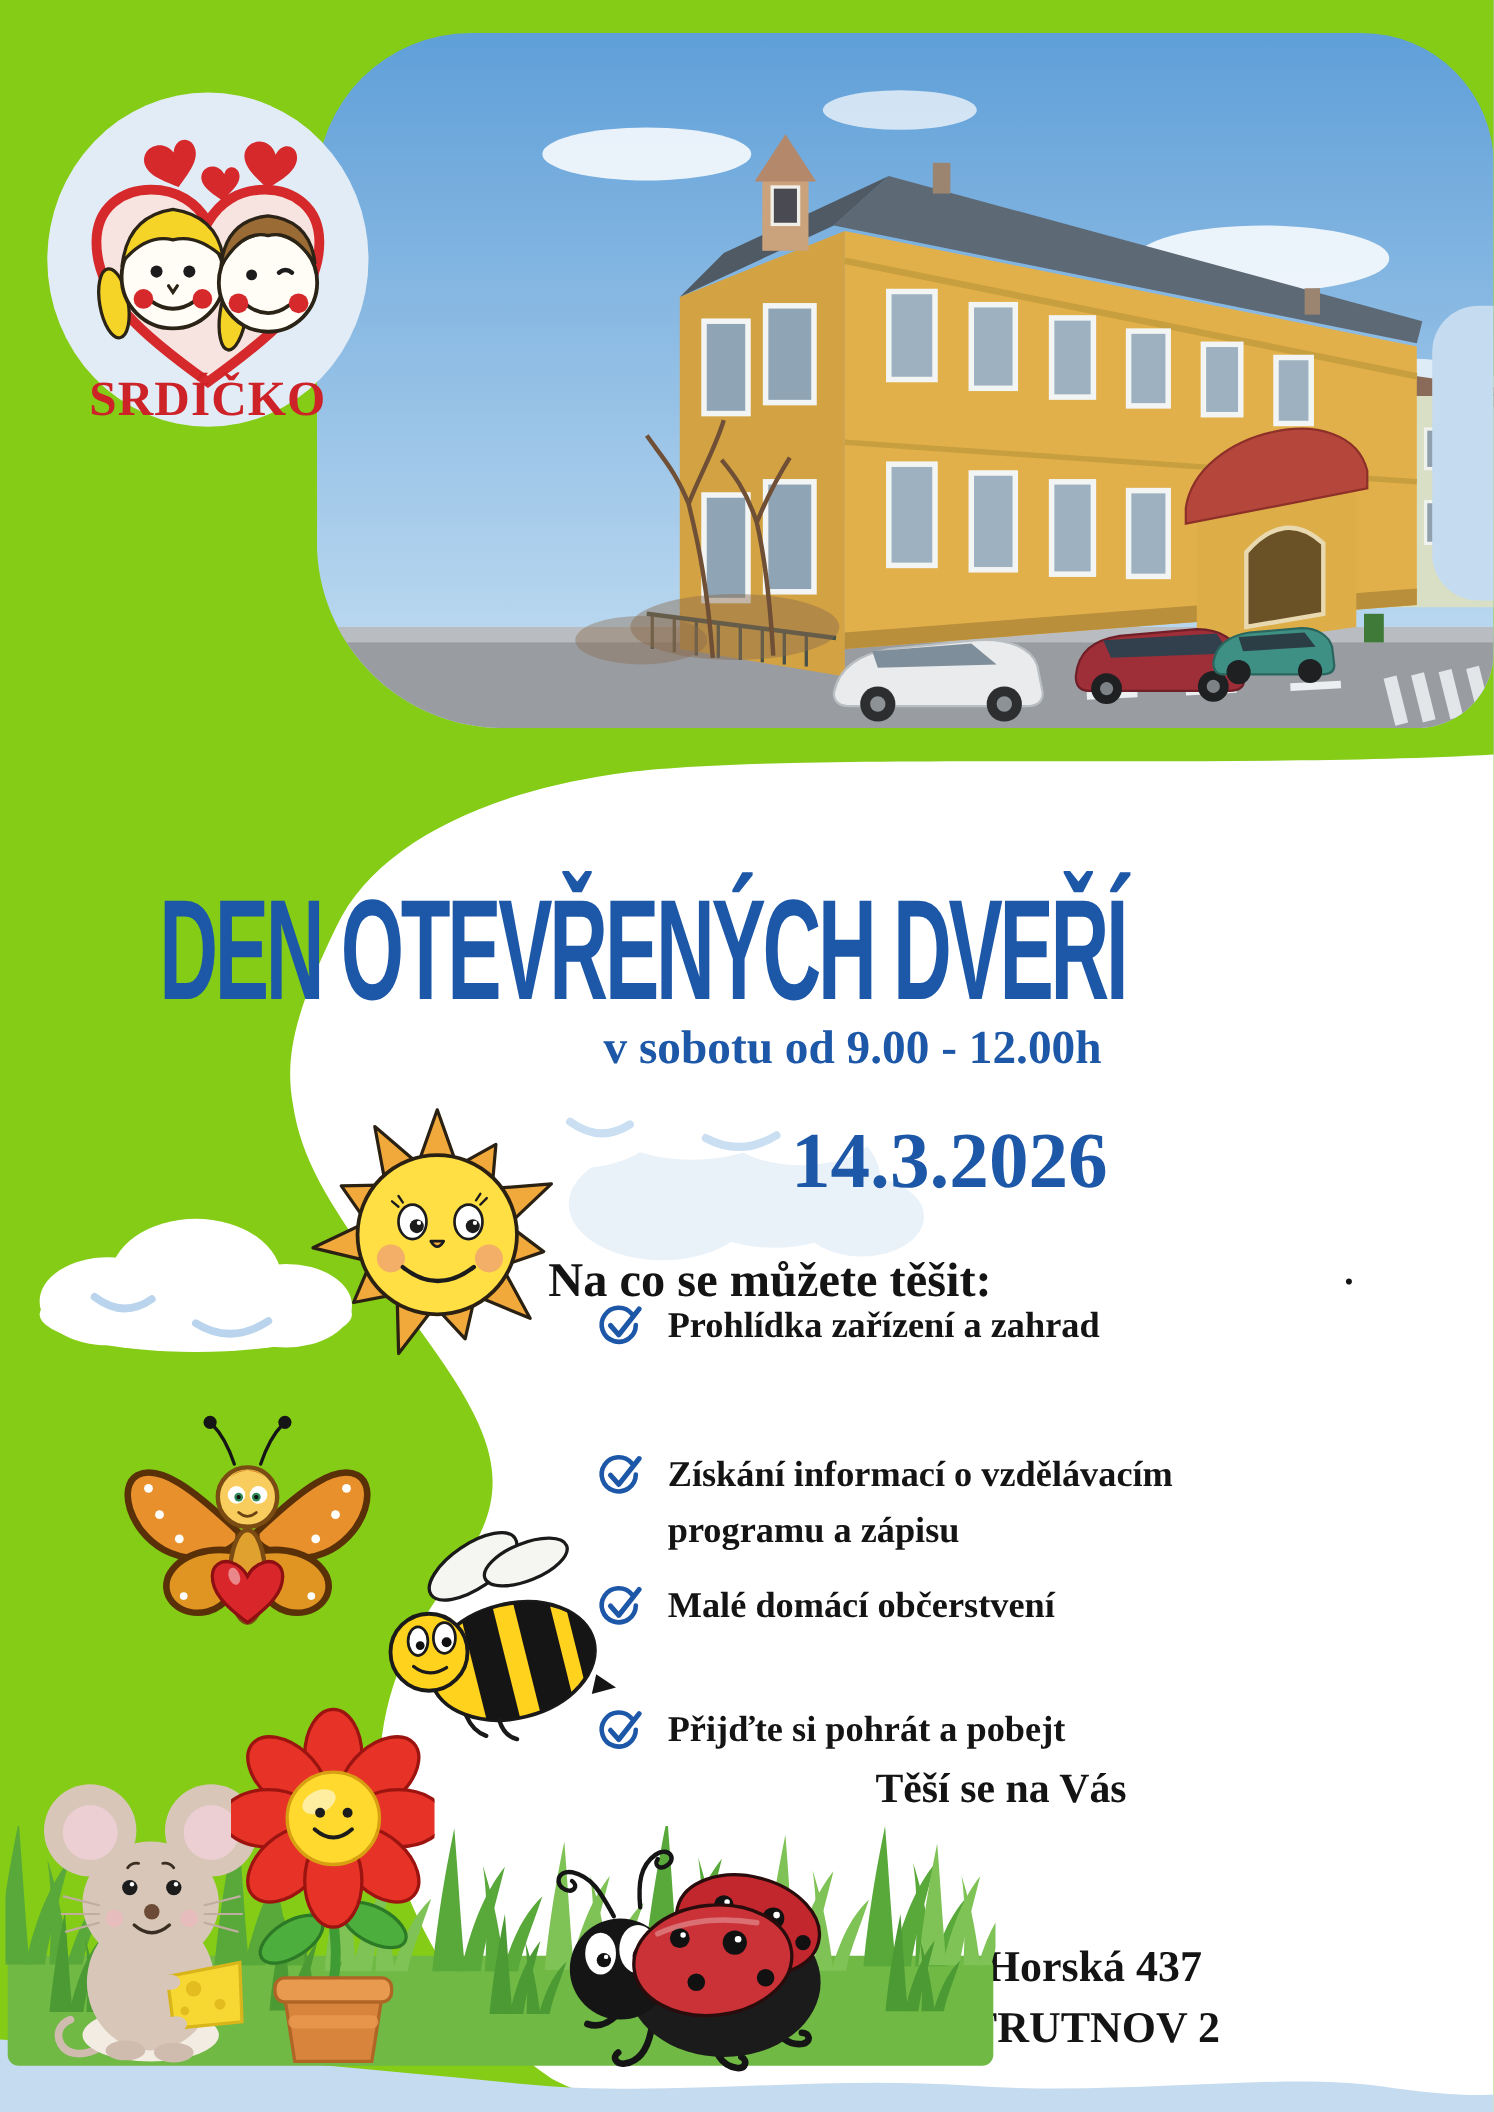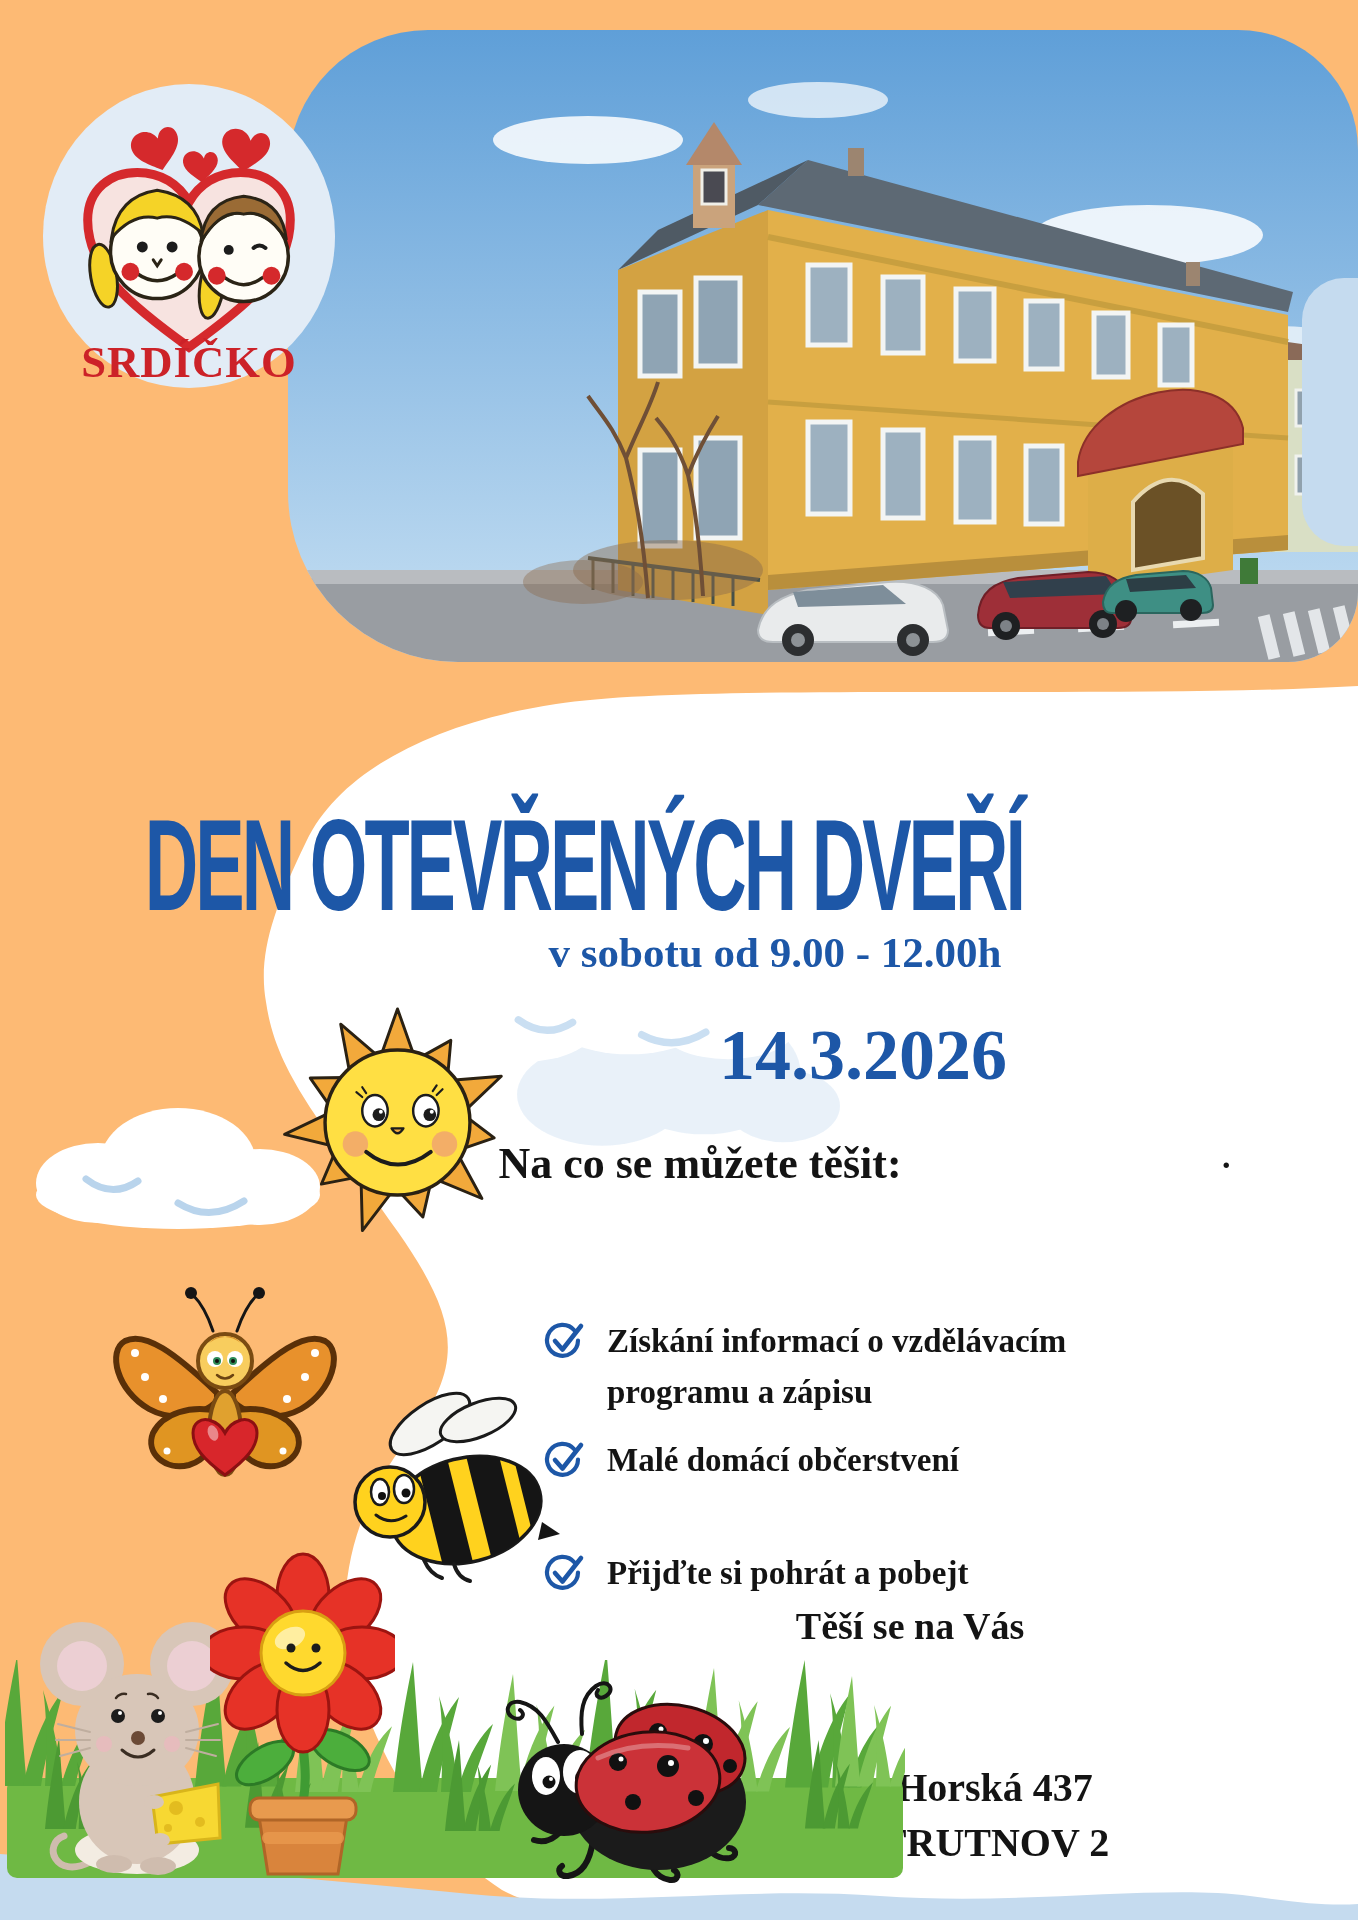--- a/index.html
+++ b/index.html
@@ -1,16 +1,16 @@
 <!DOCTYPE html>
 <html><head>
 <meta charset="utf-8">
 <style>
   html,body{margin:0;padding:0;background:#c5dbef;}
-  .page{position:relative;width:1358px;height:1920px;margin:0 auto;background:#fdba74;overflow:hidden;
+  .page{position:relative;width:1358px;height:1920px;margin:0 auto;background:#84cc16;overflow:hidden;
         font-family:"Liberation Serif",serif;}
   .abs{position:absolute;}
   
   .blob-svg{position:absolute;left:0;top:0;width:1358px;height:1920px;z-index:1;}
   
   .photo{position:absolute;left:288px;top:30px;width:1070px;height:632px;z-index:3;
          border-radius:140px 120px 70px 170px;overflow:hidden;}
   .photo svg{display:block;width:100%;height:100%;}
   .photo-notch{position:absolute;right:0;top:248px;width:56px;height:268px;background:#c5dbef;
                border-radius:42px 0 0 42px;}
@@ -237,20 +237,27 @@
     <path d="M70,60 Q92,76 114,62" fill="none" stroke="#cadff2" stroke-width="6" stroke-linecap="round"></path>
     <path d="M170,72 Q196,86 222,70" fill="none" stroke="#cadff2" stroke-width="6" stroke-linecap="round"></path>
   </svg>
 
   <h1 class="abs title" style="margin:0;">DEN OTEVŘENÝCH DVEŘÍ</h1>
   <div class="abs subtitle">v sobotu od 9.00 - 12.00h</div>
   <div class="abs date">14.3.2026</div>
   <div class="abs heading">Na co se můžete těšit:</div>
   <div class="abs stray-dot">.</div>
 
+  <div class="abs check-row" style="top:1180px;">
+    <svg class="check-ic" viewBox="0 0 42 42">
+      <path d="M31.5,12.5 A15.5,15.5 0 1 0 35,22.5" fill="none" stroke="#1d57a7" stroke-width="4.2" stroke-linecap="round"></path>
+      <path d="M12,23 L19.5,31.5 L38,8" fill="none" stroke="#1d57a7" stroke-width="4.6" stroke-linecap="round" stroke-linejoin="round"></path>
+    </svg>
+    <div class="ctext">Prohlídka zařízení a zahrad</div>
+  </div>
   <div class="abs check-row" style="top:1316px;">
     <svg class="check-ic" viewBox="0 0 42 42">
       <path d="M31.5,12.5 A15.5,15.5 0 1 0 35,22.5" fill="none" stroke="#1d57a7" stroke-width="4.2" stroke-linecap="round"></path>
       <path d="M12,23 L19.5,31.5 L38,8" fill="none" stroke="#1d57a7" stroke-width="4.6" stroke-linecap="round" stroke-linejoin="round"></path>
     </svg>
     <div class="ctext">Získání informací o vzdělávacím programu a zápisu</div>
   </div>
   <div class="abs check-row" style="top:1435px;">
     <svg class="check-ic" viewBox="0 0 42 42">
       <path d="M31.5,12.5 A15.5,15.5 0 1 0 35,22.5" fill="none" stroke="#1d57a7" stroke-width="4.2" stroke-linecap="round"></path>

